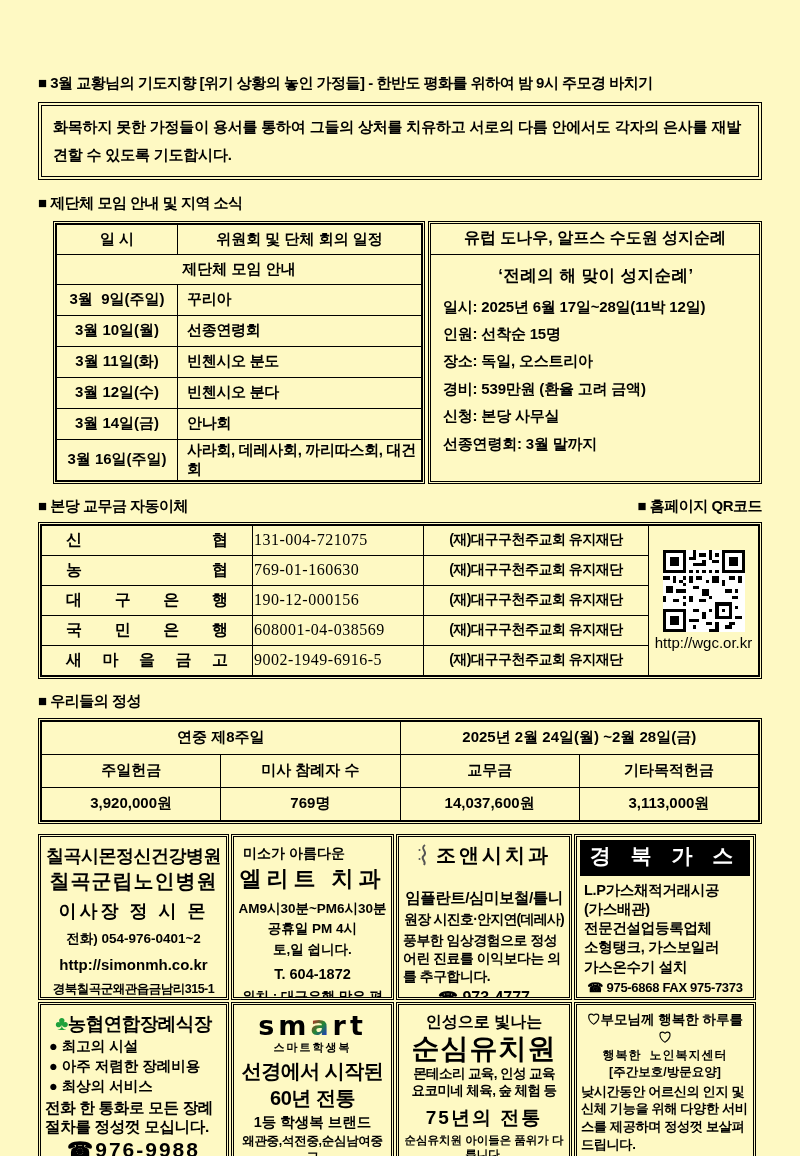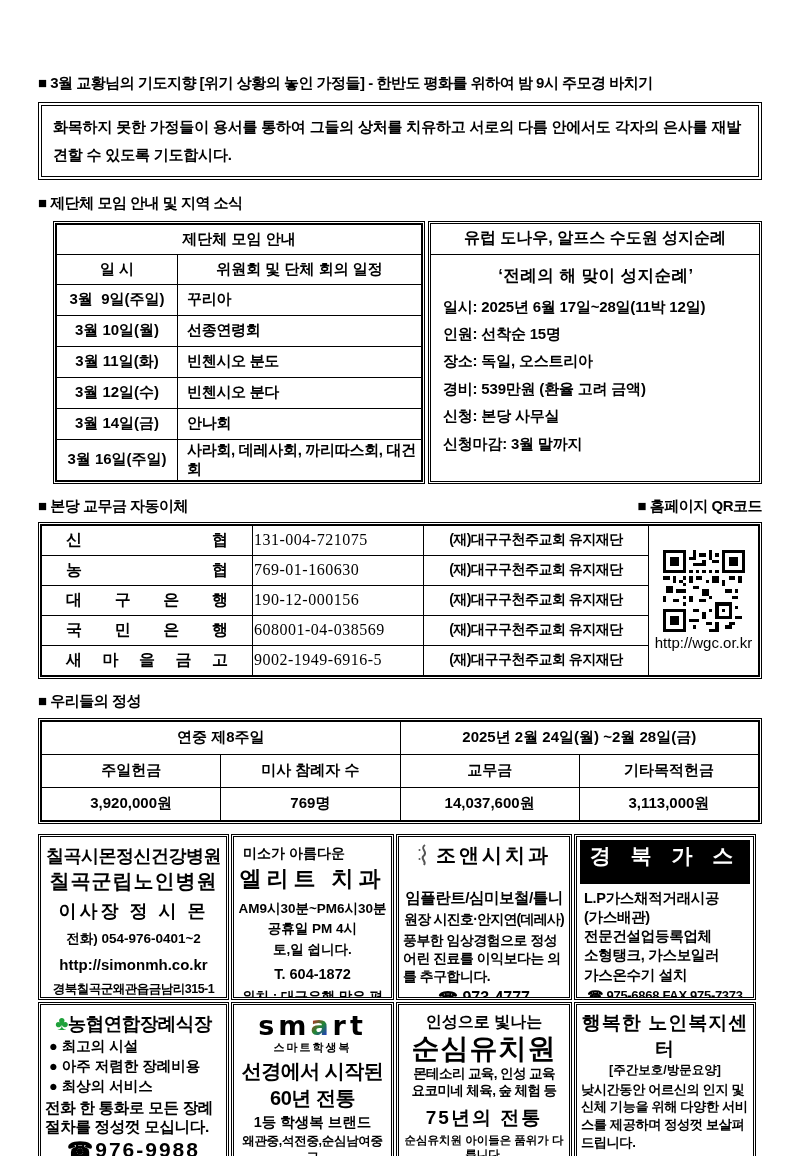--- a/index.html
+++ b/index.html
@@ -1,17 +1,17 @@
 <!DOCTYPE html>
 <html><head>
 <meta charset="utf-8">
 <style>
   html,body{margin:0;padding:0;background:#e8e8e8;}
   .page{
-    width:800px;height:1156px;margin:0 auto;background:#ffffff;color:#000;
+    width:800px;height:1156px;margin:0 auto;background:#fef9c3;color:#000;
     font-family:"Liberation Sans",sans-serif;font-weight:bold;
     box-sizing:border-box;padding:74px 38px 0;position:relative;overflow:hidden;
   }
   .sec-head{font-size:15px;letter-spacing:-0.5px;white-space:nowrap;}
   
   .prayer-box{border:4px double #000;margin-top:9px;padding:7px 11px;font-size:15px;line-height:1.85;letter-spacing:-0.2px;}
   .local-head{margin-top:14px;}
   
   .meet-wrap{display:flex;margin-top:8px;align-items:stretch;}
   table{border-collapse:collapse;}
@@ -59,21 +59,21 @@
   .elite-line{font-size:13.5px;line-height:1.55;}
   .elite-ph{font-size:14.5px;line-height:1.8;}
   
   .joensi-name{font-size:20px;letter-spacing:3px;display:flex;align-items:center;justify-content:center;gap:6px;}
   .joensi-sv{font-size:15.5px;letter-spacing:-0.5px;margin-top:19px;}
   .joensi-dir{font-size:14px;letter-spacing:-0.8px;margin-top:2px;}
   .joensi-desc{font-size:13.8px;line-height:1.32;text-align:left;margin-top:3px;letter-spacing:-0.4px;}
   .joensi-ph{font-size:16px;margin-top:2px;}
   .joensi-loc{font-size:15px;margin-top:2px;}
   
-  .gas-head{background:#000;color:#fff;font-size:21px;letter-spacing:7px;padding:2px 0 14px;margin:-2px -1px 5px;}
+  .gas-head{background:#000;color:#fff;font-size:21px;letter-spacing:7px;padding:2px 0 6px;margin:-2px -1px 5px;}
   .gas-line{font-size:14.5px;line-height:1.33;text-align:left;padding-left:3px;letter-spacing:-0.3px;}
   .gas-ph{font-size:13px;margin-top:3px;white-space:nowrap;letter-spacing:-0.3px;}
   .gas-person{font-size:14.5px;line-height:1.45;}
   
   .nh-name{font-size:18.5px;letter-spacing:-0.5px;display:flex;align-items:center;justify-content:center;margin-top:1px;}
   .nh-bullet{font-size:14.5px;line-height:1.38;text-align:left;padding-left:4px;}
   .nh-desc{font-size:15.5px;line-height:1.25;text-align:left;margin-top:2px;letter-spacing:-0.3px;}
   .nh-ph{font-size:21px;letter-spacing:2px;margin-top:2px;}
   .nh-ico{color:#1fa13b;font-size:20px;line-height:1;}
   
@@ -84,47 +84,47 @@
   .smart-l2{font-size:14.5px;margin-top:1px;}
   .smart-school{font-size:12.5px;line-height:1.3;letter-spacing:-0.3px;margin-top:1px;}
   
   .ss-tag{font-size:16px;margin-top:2px;}
   .ss-name{font-size:28px;letter-spacing:1px;line-height:1.15;}
   .ss-line{font-size:13.5px;line-height:1.3;letter-spacing:-0.6px;}
   .ss-trad{font-size:19px;font-weight:600;letter-spacing:2px;margin-top:5px;}
   .ss-sub{font-size:11.5px;line-height:1.25;margin-top:2px;}
   
   .hp-tag{font-size:13.5px;margin-top:1px;}
-  .hp-name{font-size:19px;letter-spacing:1px;}
+  .hp-name{font-size:12px;letter-spacing:1px;font-family:Liberation Mono, monospace;}
   .hp-sub{font-size:12.5px;}
   .hp-desc{font-size:13.2px;line-height:1.36;text-align:left;margin-top:2px;letter-spacing:-0.4px;}
   svg{display:block;}
   .qr-svg{margin:0 auto;}
 </style>
 </head>
 <body>
 
 <div class="page">
 
   <div class="sec-head">■ 3월 교황님의 기도지향 [위기 상황의 놓인 가정들] - 한반도 평화를 위하여 밤 9시 주모경 바치기</div>
   <div class="prayer-box">화목하지 못한 가정들이 용서를 통하여 그들의 상처를 치유하고 서로의 다름 안에서도 각자의 은사를 재발견할 수 있도록 기도합시다.</div>
 
   <div class="sec-head local-head">■ 제단체 모임 안내 및 지역 소식</div>
 
   <div class="meet-wrap">
     <div class="meet-box">
       <table>
         <tbody>
             <tr>
+          <td class="meet-colhead">일 시</td>
+          <td class="meet-colhead">위원회 및 단체 회의 일정</td>
+        </tr>
+        <tr>
               <td class="meet-title" colspan="2">제단체 모임 안내</td>
             </tr>
-        <tr>
-          <td class="meet-colhead">일 시</td>
-          <td class="meet-colhead">위원회 및 단체 회의 일정</td>
-        </tr>
         <tr>
           <td class="meet-date">3월  9일(주일)</td>
           <td class="meet-event">꾸리아</td>
         </tr>
         <tr>
           <td class="meet-date">3월 10일(월)</td>
           <td class="meet-event">선종연령회</td>
         </tr>
         <tr>
           <td class="meet-date">3월 11일(화)</td>
@@ -147,21 +147,21 @@
     </div>
     <div class="pilgrim">
       <div class="pilgrim-title">유럽 도나우, 알프스 수도원 성지순례</div>
       <div class="pilgrim-body">
         <div class="pilgrim-sub">‘전례의 해 맞이 성지순례’</div>
         <div class="pilgrim-line">일시: 2025년 6월 17일~28일(11박 12일)</div>
         <div class="pilgrim-line">인원: 선착순 15명</div>
         <div class="pilgrim-line">장소: 독일, 오스트리아</div>
         <div class="pilgrim-line">경비: 539만원 (환율 고려 금액)</div>
         <div class="pilgrim-line">신청: 본당 사무실</div>
-        <div class="pilgrim-line">신청마감: 3월 말까지</div>
+        <div class="pilgrim-line">선종연령회: 3월 말까지</div>
       </div>
     </div>
   </div>
 
   <div class="autopay-heads">
     <span class="sec-head">■ 본당 교무금 자동이체</span>
     <span class="sec-head">■ 홈페이지 QR코드</span>
   </div>
 
   <div class="bank-box">
@@ -374,20 +374,21 @@
       <div class="ss-tag">인성으로 빛나는</div>
       <div class="ss-name">순심유치원</div>
       <div class="ss-line">몬테소리 교육, 인성 교육</div>
       <div class="ss-line">요코미네 체육, 숲 체험 등</div>
       <div class="ss-trad">75년의 전통</div>
       <div class="ss-sub">순심유치원 아이들은 품위가 다릅니다.</div>
 
     </div>
 
     <div class="ad">
+      <div class="hp-tag">♡부모님께 행복한 하루를♡</div>
       <div class="hp-name">행복한 노인복지센터</div>
       <div class="hp-sub">[주간보호/방문요양]</div>
       <div class="hp-desc">낮시간동안 어르신의 인지 및 신체 기능을 위해 다양한 서비스를 제공하며 정성껏 보살펴드립니다.</div>
 
     </div>
 
   </div>
 
 </div>
 

